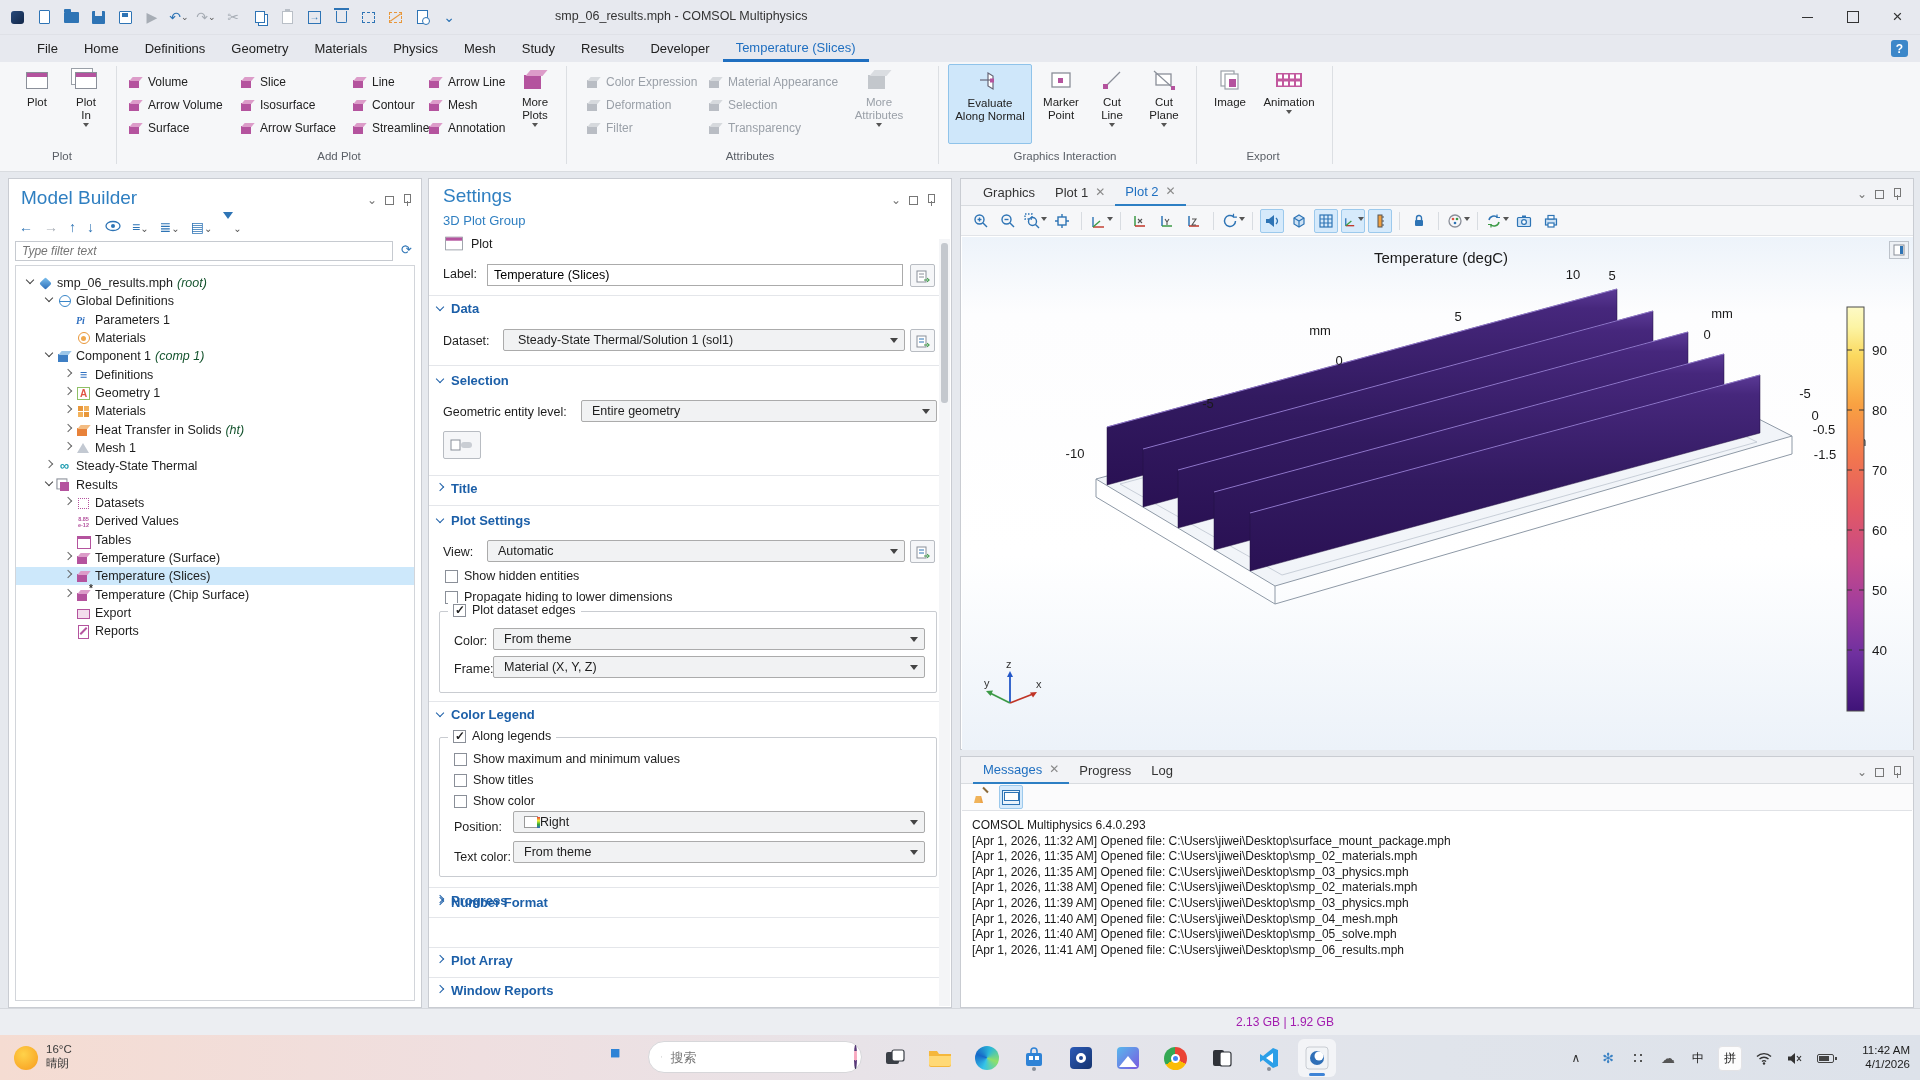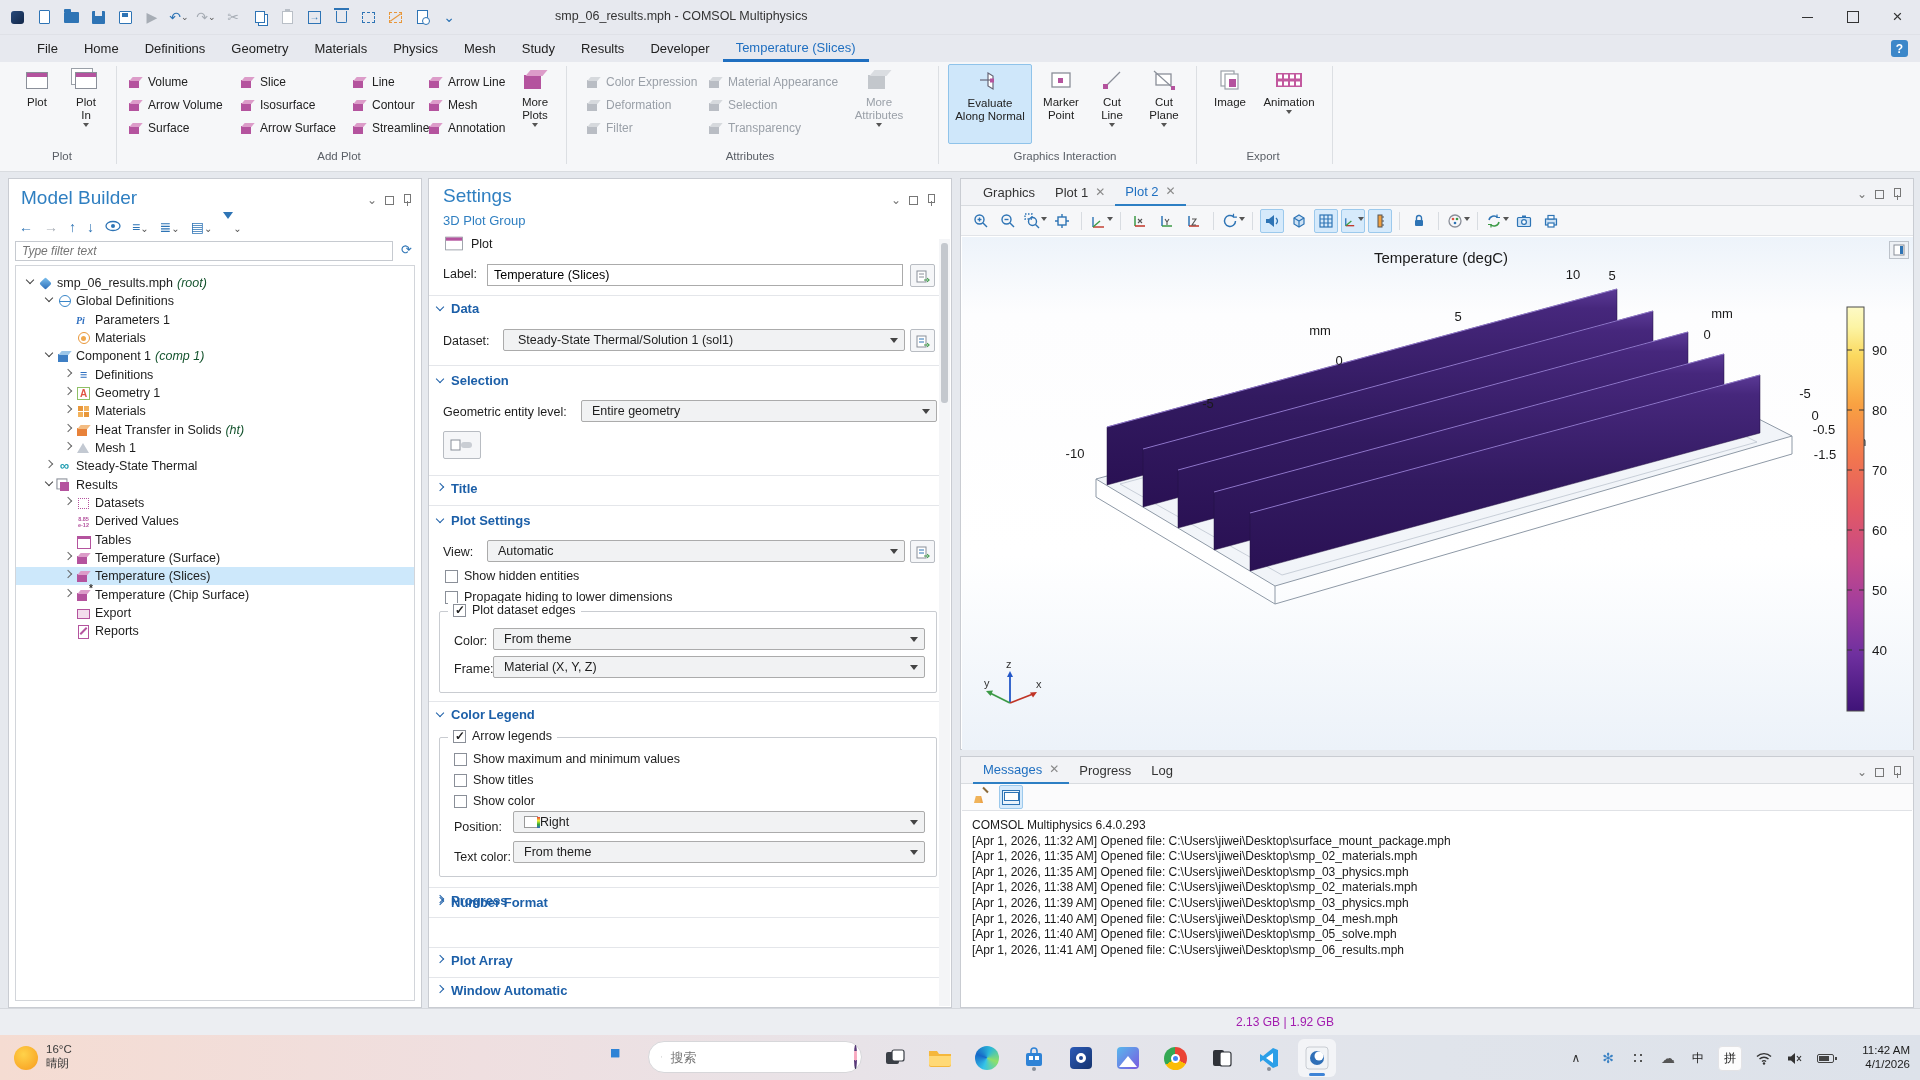--- a/index.html
+++ b/index.html
@@ -703,21 +703,21 @@
       </div>
     <div class="hr" style="top:522px"></div>
 
     <div class="shdr" style="top:528px">
         <span class="sch"></span>
         <span>Color Legend</span>
       </div>
     <div class="fset" style="left:10px;top:558px;width:498px;height:140px">
       <div class="fleg">
           <span class="cb on"></span>
-          <span>Arrow legends</span>
+          <span>Along legends</span>
         </div>
       <div class="strow" style="left:14px;top:14px">
           <span class="cb"></span>
           <span>Show maximum and minimum values</span>
         </div>
       <div class="strow" style="left:14px;top:35px">
           <span class="cb"></span>
           <span>Show titles</span>
         </div>
       <div class="strow" style="left:14px;top:56px">
@@ -748,21 +748,21 @@
         <span>Number Format</span>
       </div>
     <div class="hr" style="top:768px"></div>
     <div class="shdr" style="top:774px">
         <span class="sch r"></span>
         <span>Plot Array</span>
       </div>
     <div class="hr" style="top:798px"></div>
     <div class="shdr" style="top:804px">
         <span class="sch r"></span>
-        <span>Window Automatic</span>
+        <span>Window Reports</span>
       </div>
 
     <div class="scroll">
         <div class="thumb" style="top:4px;height:160px"></div>
       </div>
   </div>
 
   <div id="gp" class="panel">
     <div class="gtabs">
       <div class="gtab">

